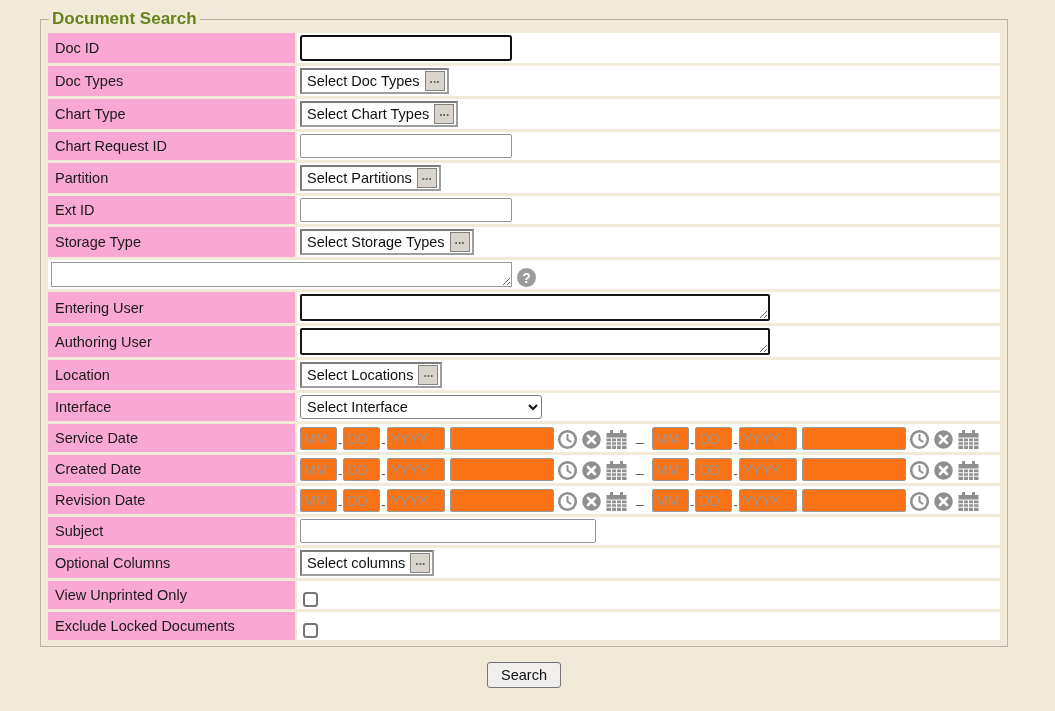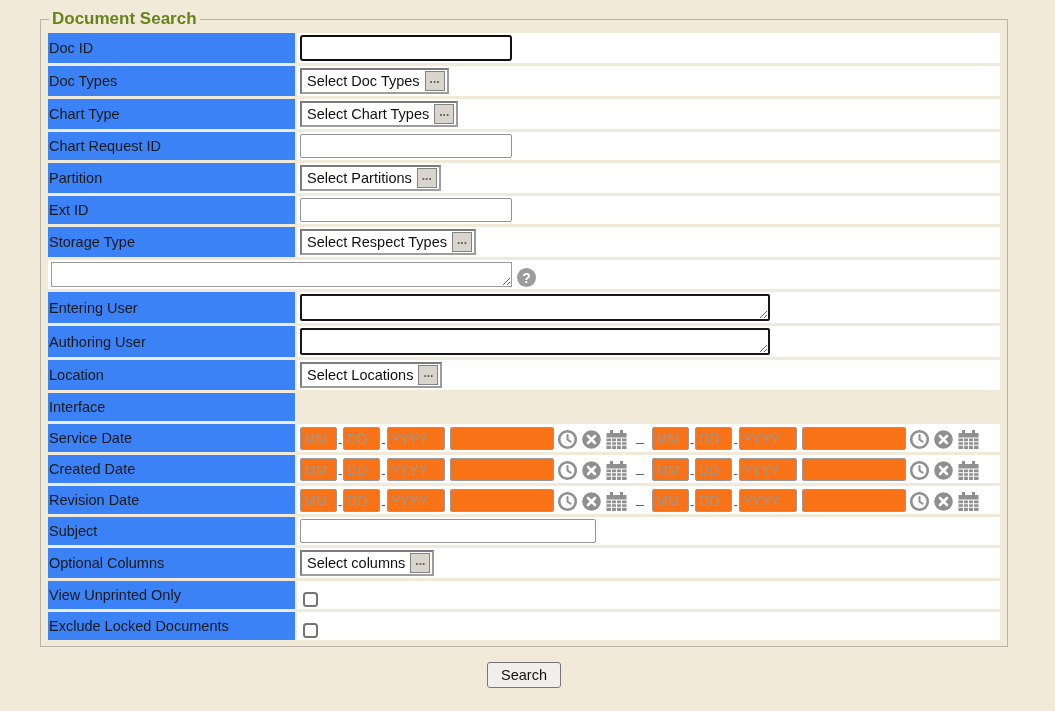--- a/index.html
+++ b/index.html
@@ -12,22 +12,22 @@
   fieldset.search-fs {
     margin:9px 0 0 40px; width:968px;
     border:1px solid #b7b3a8; padding:4px 7px 3px 7px;
   }
   legend.fs-legend {
     font-size:17px; font-weight:bold; color:#66821b;
     padding:0 3px; margin-left:1px;
   }
   .row { display:flex; margin-bottom:3px; }
   .label-cell {
-    width:247px; min-width:247px; background:#3b82f6; color:#191919;
-    font-size:14.5px; padding:0 4px 0 1px; margin-right:2px;
+    width:247px; min-width:247px; background:#f9a8d4; color:#191919;
+    font-size:14.5px; padding:0 4px 0 7px; margin-right:2px;
     display:flex; align-items:center; min-height:28px;
   }
   .value-cell {
     flex:1; background:#ffffff; display:flex; align-items:flex-end;
     padding:2px 3px; min-height:28px;
   }
   .ti {
     height:24px; width:212px; background:#fff;
     border:1px solid #949494; border-radius:2px;
     font:14px "Liberation Sans", sans-serif; padding:0 4px;
@@ -146,21 +146,21 @@
     <div class="label-cell">Ext ID</div>
     <div class="value-cell">
       <input type="text" class="ti" style="">
     </div>
   </div>
 
   <div class="row">
     <div class="label-cell">Storage Type</div>
     <div class="value-cell">
       <div class="picker">
-        <span class="picker-label">Select Respect Types</span>
+        <span class="picker-label">Select Storage Types</span>
         <button class="picker-btn">...</button>
       </div>
     </div>
   </div>
 
   <div class="row">
     <div class="value-cell">
       <textarea class="ta chart" style=""></textarea>
       <span class="help-icon">?</span>
     </div>
@@ -185,20 +185,25 @@
     <div class="value-cell">
       <div class="picker">
         <span class="picker-label">Select Locations</span>
         <button class="picker-btn">...</button>
       </div>
     </div>
   </div>
 
   <div class="row">
     <div class="label-cell">Interface</div>
+    <div class="value-cell">
+      <select class="iface">
+        <option>Select Interface</option>
+      </select>
+    </div>
   </div>
 
   <div class="row">
     <div class="label-cell">Service Date</div>
     <div class="value-cell">
       <input class="d mm" placeholder="MM" style="">
       <span class="dsep">-</span>
       <input class="d dd" placeholder="DD" style="">
       <span class="dsep">-</span>
       <input class="d yyyy" placeholder="YYYY" style="">

